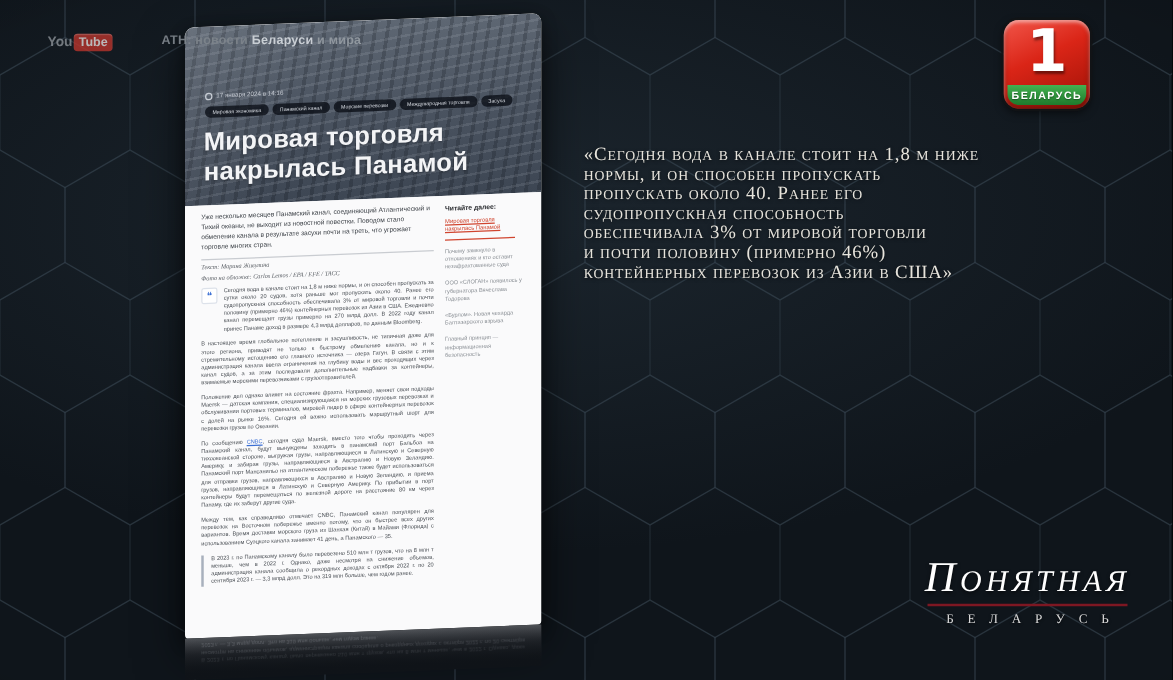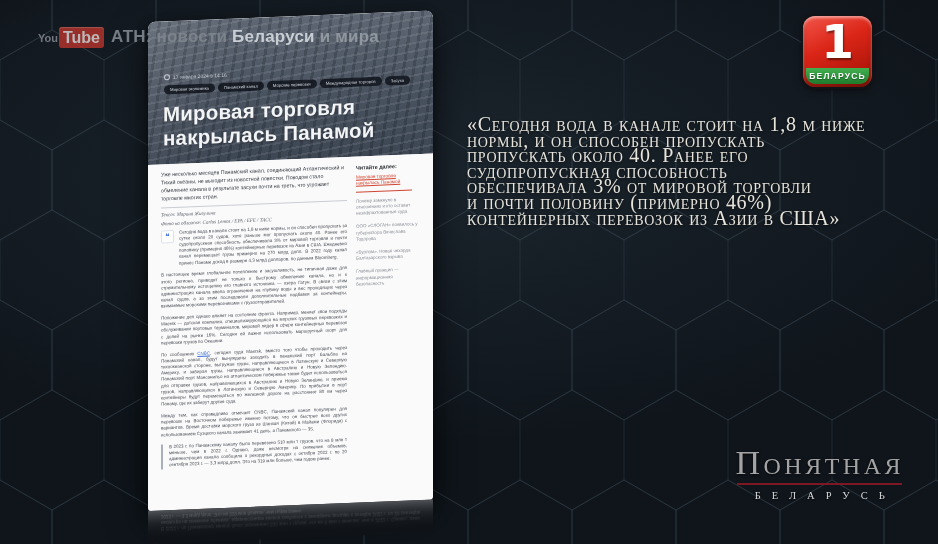--- a/index.html
+++ b/index.html
@@ -11,22 +11,22 @@
   .vig{position:absolute;inset:0;z-index:1;pointer-events:none;
     background:
       radial-gradient(ellipse 120% 90% at 42% 32%, rgba(58,76,90,0.30) 0%, rgba(10,14,18,0) 55%),
       radial-gradient(ellipse 145% 115% at 50% 52%, rgba(0,0,0,0) 52%, rgba(0,0,0,0.6) 100%);
   }
 
   
   .atn-bar{position:absolute;left:38px;top:27px;z-index:4;display:flex;align-items:flex-start;gap:7px;opacity:.92;}
   .yt{display:flex;align-items:center;gap:1px;opacity:.85;}
   .yt-you{color:#8d9399;font-weight:bold;font-size:11px;}
-  .yt-tube{background:#bc342c;color:#e9e4e2;font-weight:bold;font-size:16px;border-radius:3px;padding:1.5px 4px;box-shadow:inset 0 1px 1px rgba(255,255,255,.25);}
-  .atn-text{font-size:17px;font-weight:bold;letter-spacing:.2px;}
+  .yt-tube{background:#bc342c;color:#e9e4e2;font-weight:bold;font-size:10px;border-radius:3px;padding:1.5px 4px;box-shadow:inset 0 1px 1px rgba(255,255,255,.25);}
+  .atn-text{font-size:10px;font-weight:bold;letter-spacing:.2px;margin-left:32px;}
   .t-dim{color:#7e858c;} .t-mid{color:#959ca3;} .t-bright{color:#d3d8dd;}
 
   
   .b1-logo{position:absolute;left:803px;top:16px;width:69px;height:71px;border-radius:12px;z-index:4;
     background:linear-gradient(155deg,#f2564a 0%,#da2517 42%,#9e1106 100%);
     box-shadow:inset 0 2px 3px rgba(255,255,255,.5),inset 0 -3px 5px rgba(0,0,0,.35),0 0 0 2px rgba(18,20,22,.9),0 3px 7px rgba(0,0,0,.55);}
   .b1-one{font-family:"DejaVu Sans",sans-serif;font-size:47px;font-weight:bold;color:#fff;text-align:center;line-height:52px;text-shadow:1px 2px 2px rgba(0,0,0,.45);}
   .b1-band{position:absolute;bottom:3px;left:3px;right:3px;height:16px;border-radius:0 0 9px 9px;
     background:linear-gradient(180deg,#43b150 0%,#1e7a2c 100%);
     color:#fff;font-size:8.5px;font-weight:bold;letter-spacing:1.2px;text-align:center;line-height:16px;
@@ -70,26 +70,26 @@
     transform:skewY(-2.3deg);transform-origin:0 0;overflow:hidden;
     background:linear-gradient(180deg,#56595e 0%,#2a2d32 40%,#101418 85%);}
   .refl-text{transform:scaleY(-1);font-size:4.5px;line-height:6.2px;color:rgba(208,213,221,0.35);
     filter:blur(0.6px);padding:2px 13px;text-align:justify;}
   .reflection::after{content:"";position:absolute;inset:0;
     background:linear-gradient(180deg,rgba(15,19,24,0.1) 0%,rgba(15,19,24,0.92) 90%);}
 
   
   .tv-quote{position:absolute;left:467px;top:117px;width:456px;z-index:3;
     font-family:"Liberation Serif",serif;font-variant:small-caps;
-    font-size:20px;line-height:15.6px;letter-spacing:.7px;color:#e7e4dc;
+    font-size:15px;line-height:15.6px;letter-spacing:.7px;color:#e7e4dc;
     text-shadow:0 1px 3px rgba(0,0,0,.55);}
 
   
   .prog{position:absolute;right:34px;top:445px;z-index:3;text-align:center;font-family:"Liberation Serif",serif;}
-  .prog-title{font-size:34px;line-height:36px;color:#a3a3a3;letter-spacing:3.5px;font-variant:small-caps;text-shadow:0 1px 3px rgba(0,0,0,.6);}
+  .prog-title{font-size:34px;line-height:36px;color:#ffffff;letter-spacing:3.5px;font-variant:small-caps;text-shadow:0 1px 3px rgba(0,0,0,.6);font-style:italic;}
   .prog-line{height:2px;background:#7d1722;margin:2px 2px 5px;}
   .prog-sub{font-size:10.5px;letter-spacing:11px;color:#d9d9d9;padding-left:11px;text-shadow:0 1px 2px rgba(0,0,0,.6);}
 </style>
 </head>
 <body>
 
 <div id="stage">
 
   <svg class="hexbg" width="938" height="544" aria-hidden="true">
     <defs>

